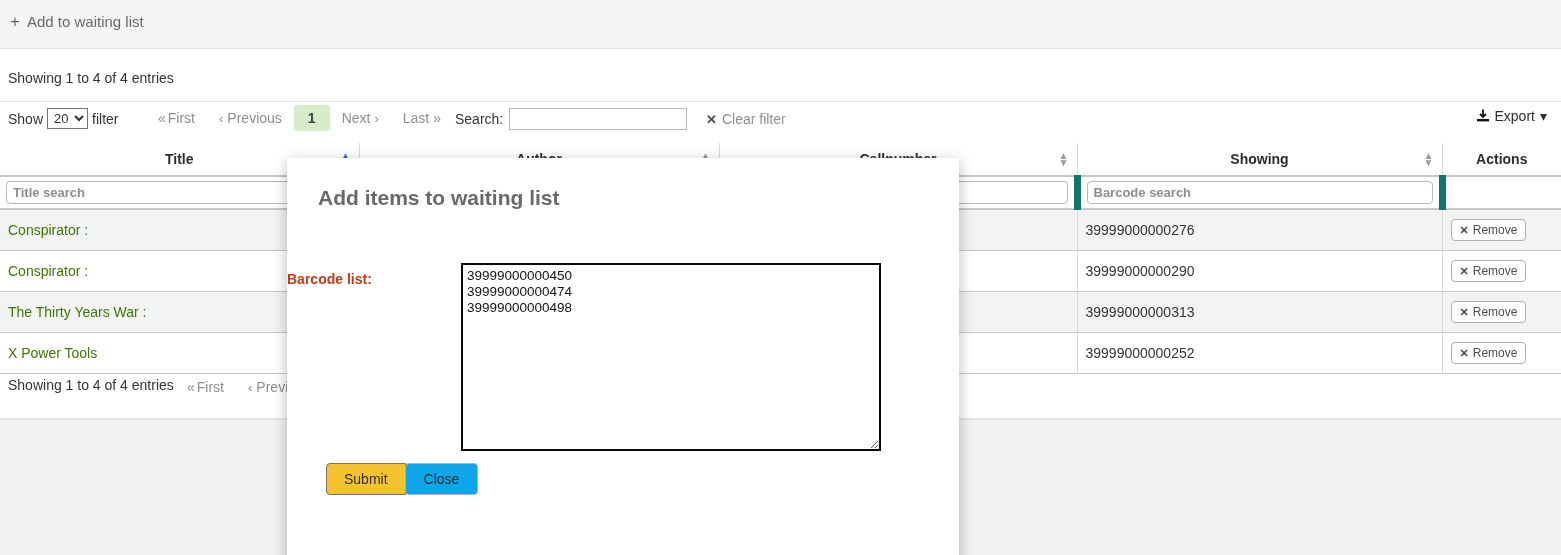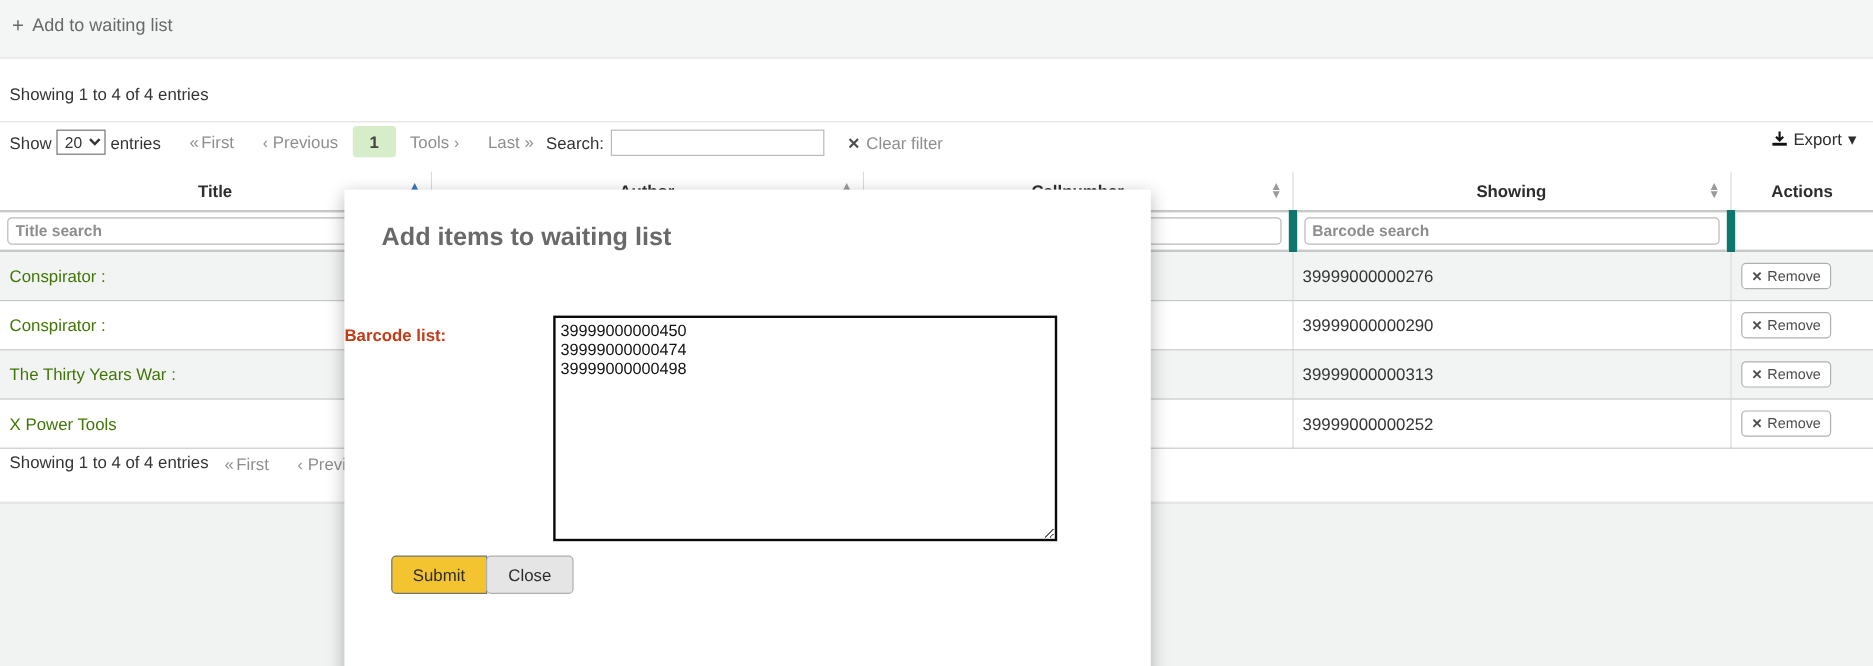--- a/index.html
+++ b/index.html
@@ -271,21 +271,21 @@
     background: #f4c430;
     border: 1px solid #737373;
     border-radius: 4px 0 0 4px;
     color: #2d2d2d;
     font-size: 14px;
     padding: 7px 17px;
     cursor: pointer;
     font-family: "Liberation Sans", sans-serif;
   }
   .btn-close {
-    background: #e5e5e5;
+    background: #0ea5e9;
     border: 1px solid #b0b0b0;
     border-radius: 4px;
     color: #2d2d2d;
     font-size: 14px;
     padding: 7px 18px;
     cursor: pointer;
     margin-left: -1px;
     font-family: "Liberation Sans", sans-serif;
   }
 </style>
@@ -305,35 +305,35 @@
 
     <div class="showing-top">Showing 1 to 4 of 4 entries</div>
     <div class="hr-top"></div>
 
     <div class="dt-controls">
       <div class="dt-length">
         <span>Show</span>
         <select>
           <option>20</option>
         </select>
-        <span>entries</span>
+        <span>filter</span>
       </div>
 
       <div class="pager">
         <button class="pg-btn">
           <span class="dchev">«</span>
           <span>First</span>
         </button>
         <button class="pg-btn">
           <span class="chev">‹</span>
           <span>Previous</span>
         </button>
         <button class="pg-btn current">1</button>
         <button class="pg-btn">
-          <span>Tools</span>
+          <span>Next</span>
           <span class="chev">›</span>
         </button>
         <button class="pg-btn">
           <span>Last</span>
           <span class="dchev">»</span>
         </button>
       </div>
 
       <div class="dt-search">
         <label>Search:</label>

